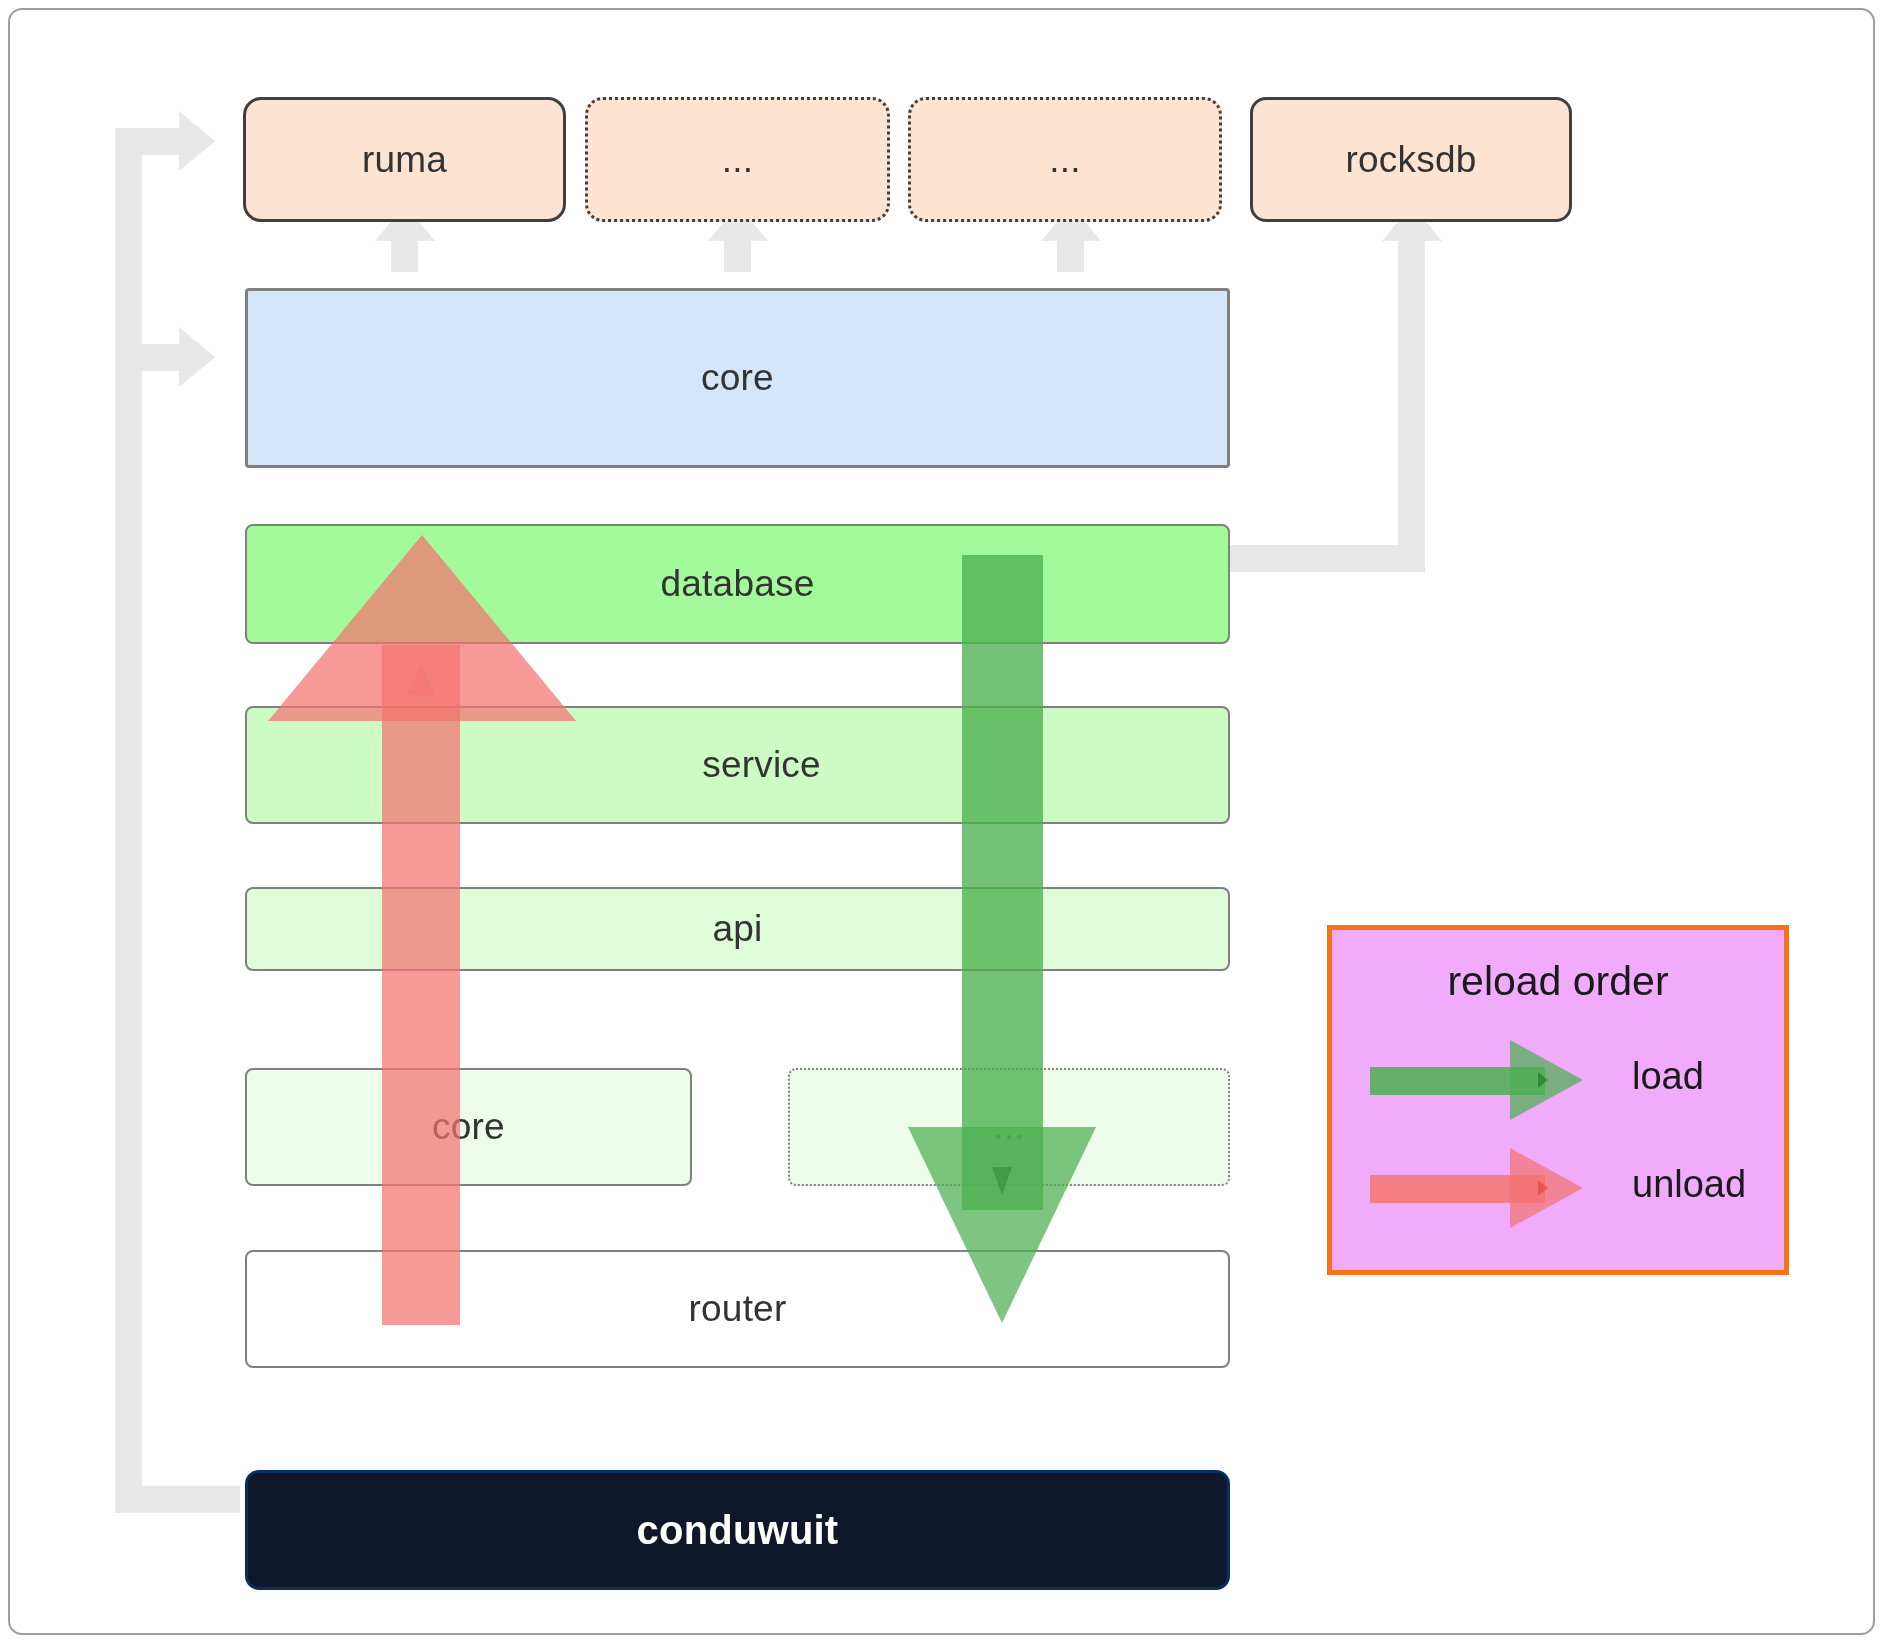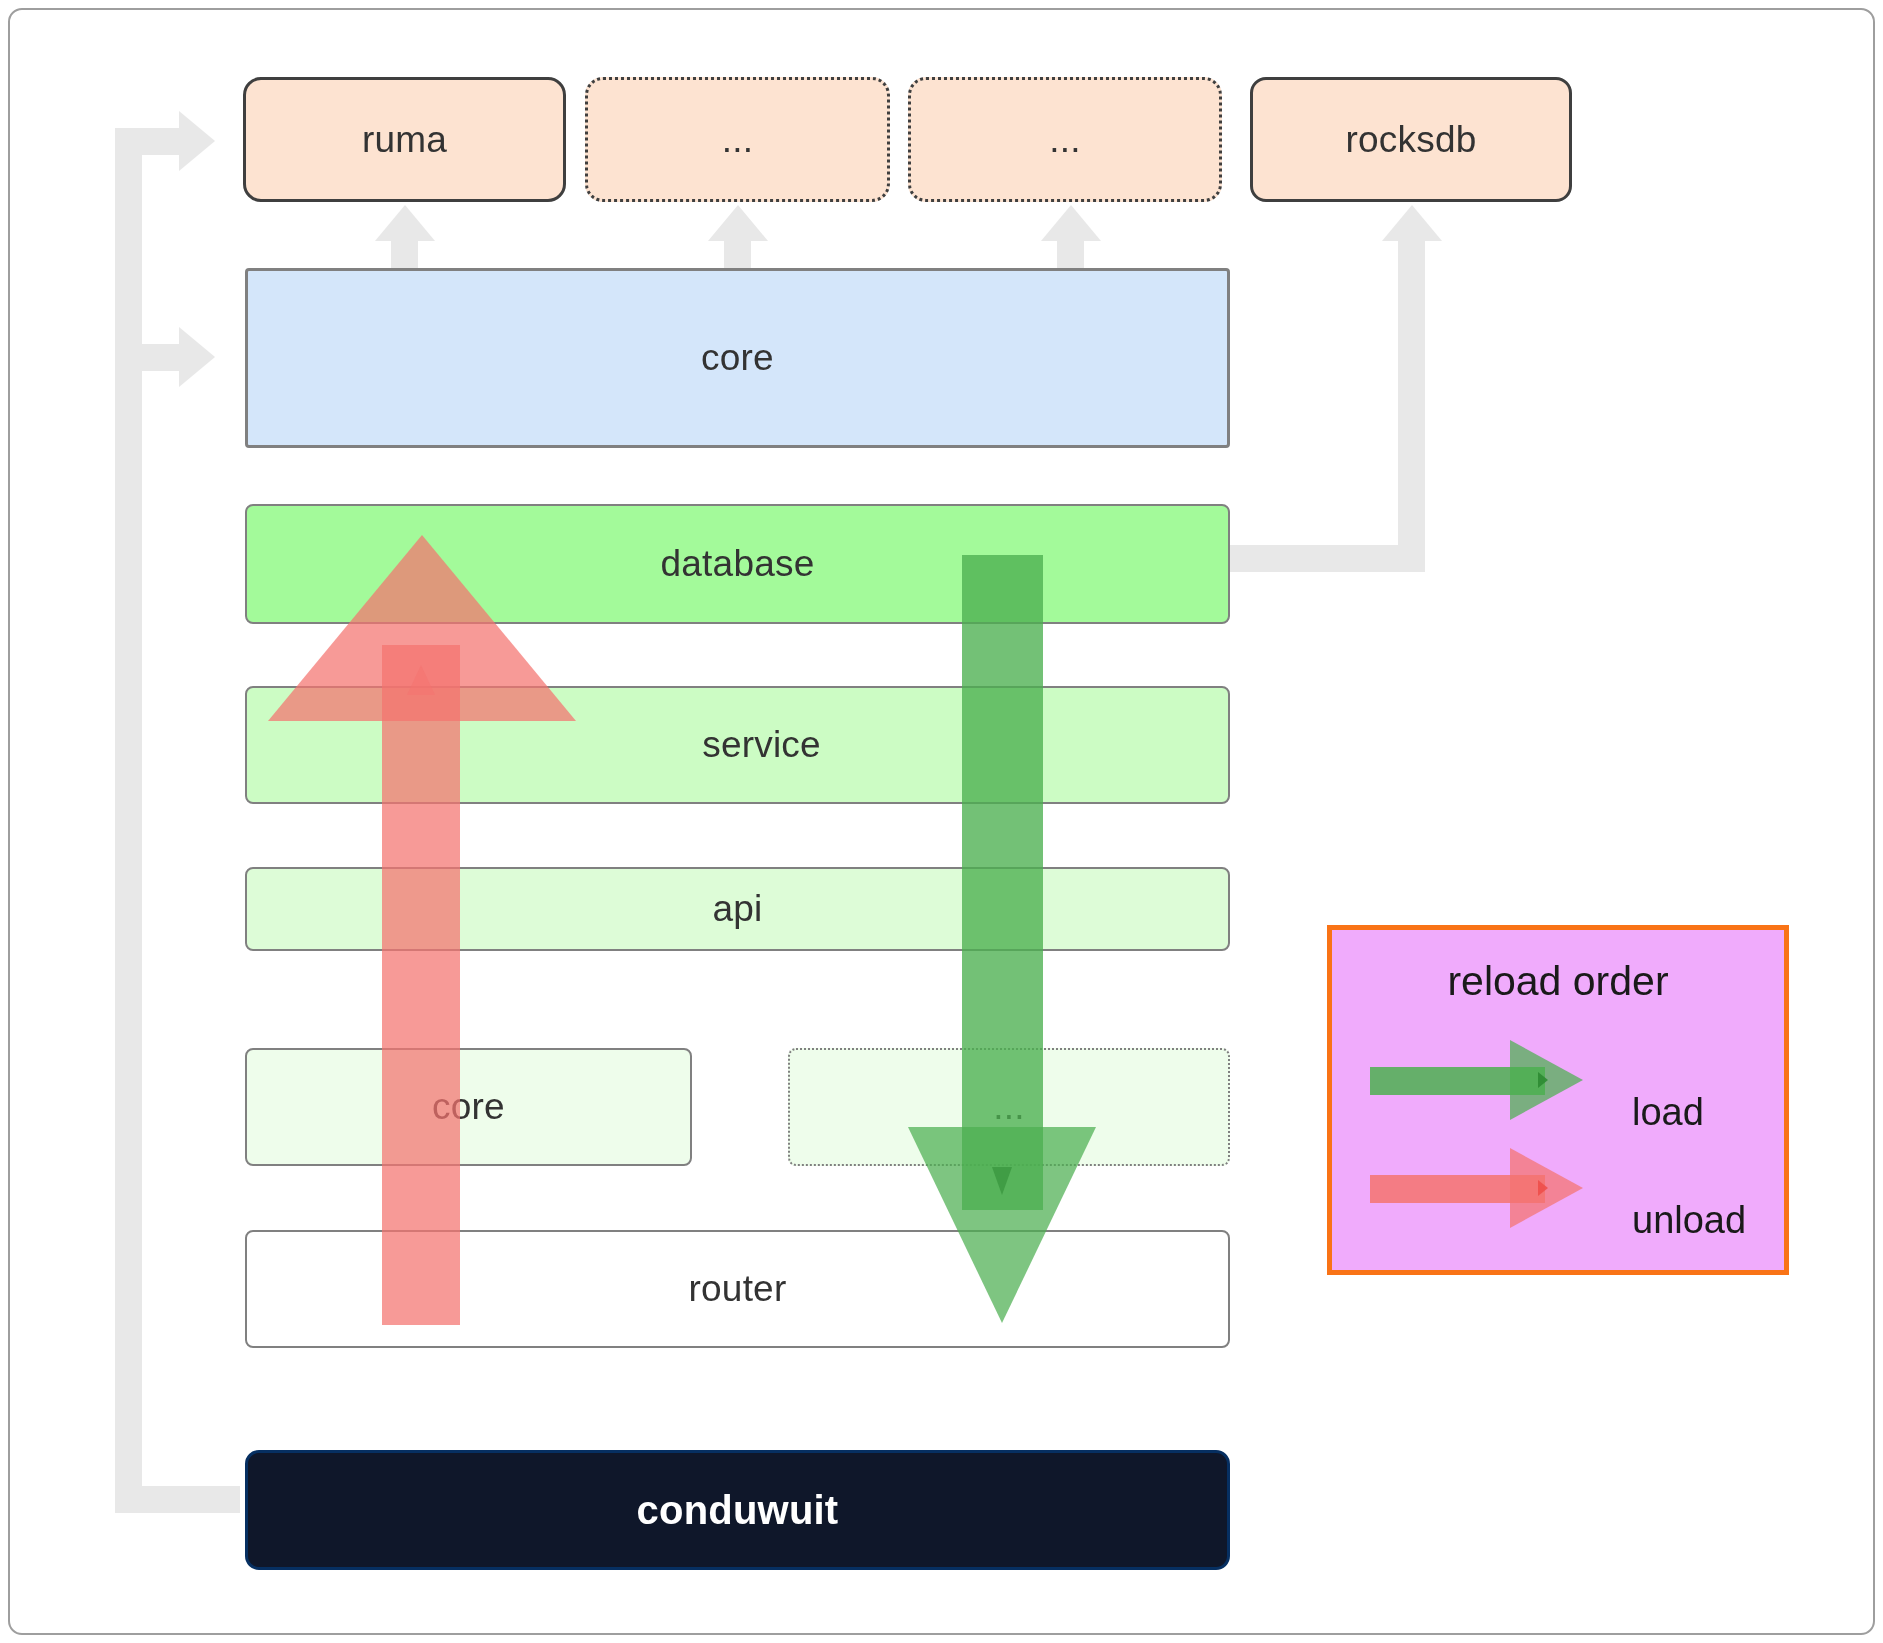--- a/index.html
+++ b/index.html
@@ -21,20 +21,21 @@
   
   .node{
     position:absolute;
     box-sizing:border-box;
     display:flex;align-items:center;justify-content:center;
     border-radius:12px;
     color:#333333;
     font-size:37px;
     letter-spacing:.2px;
     white-space:nowrap;
+    margin-top:20px;
   }
   .node.dep{
     background:#fde3d1;
     border:3px solid #3f3f3f;
     border-radius:18px;
   }
   .node.dep.dotted{
     border:3px dotted #3f3f3f;
   }
   .node.core{
@@ -89,21 +90,20 @@
     text-align:center;
     font-size:41px;
     color:#1a1a1a;
   }
   .legend-row{position:absolute;}
   .legend-label{
     position:absolute;
     font-size:38px;
     color:#1a1a1a;
     white-space:nowrap;
-    margin-top:36px;
   }
   .legend-arrow svg{display:block;overflow:visible;}
 </style>
 </head>
 <body>
 
 <div id="canvas">
   <div class="frame"></div>
 
   <div class="conn" style="left:115px;top:128px;width:27px;height:1385px;"></div>

